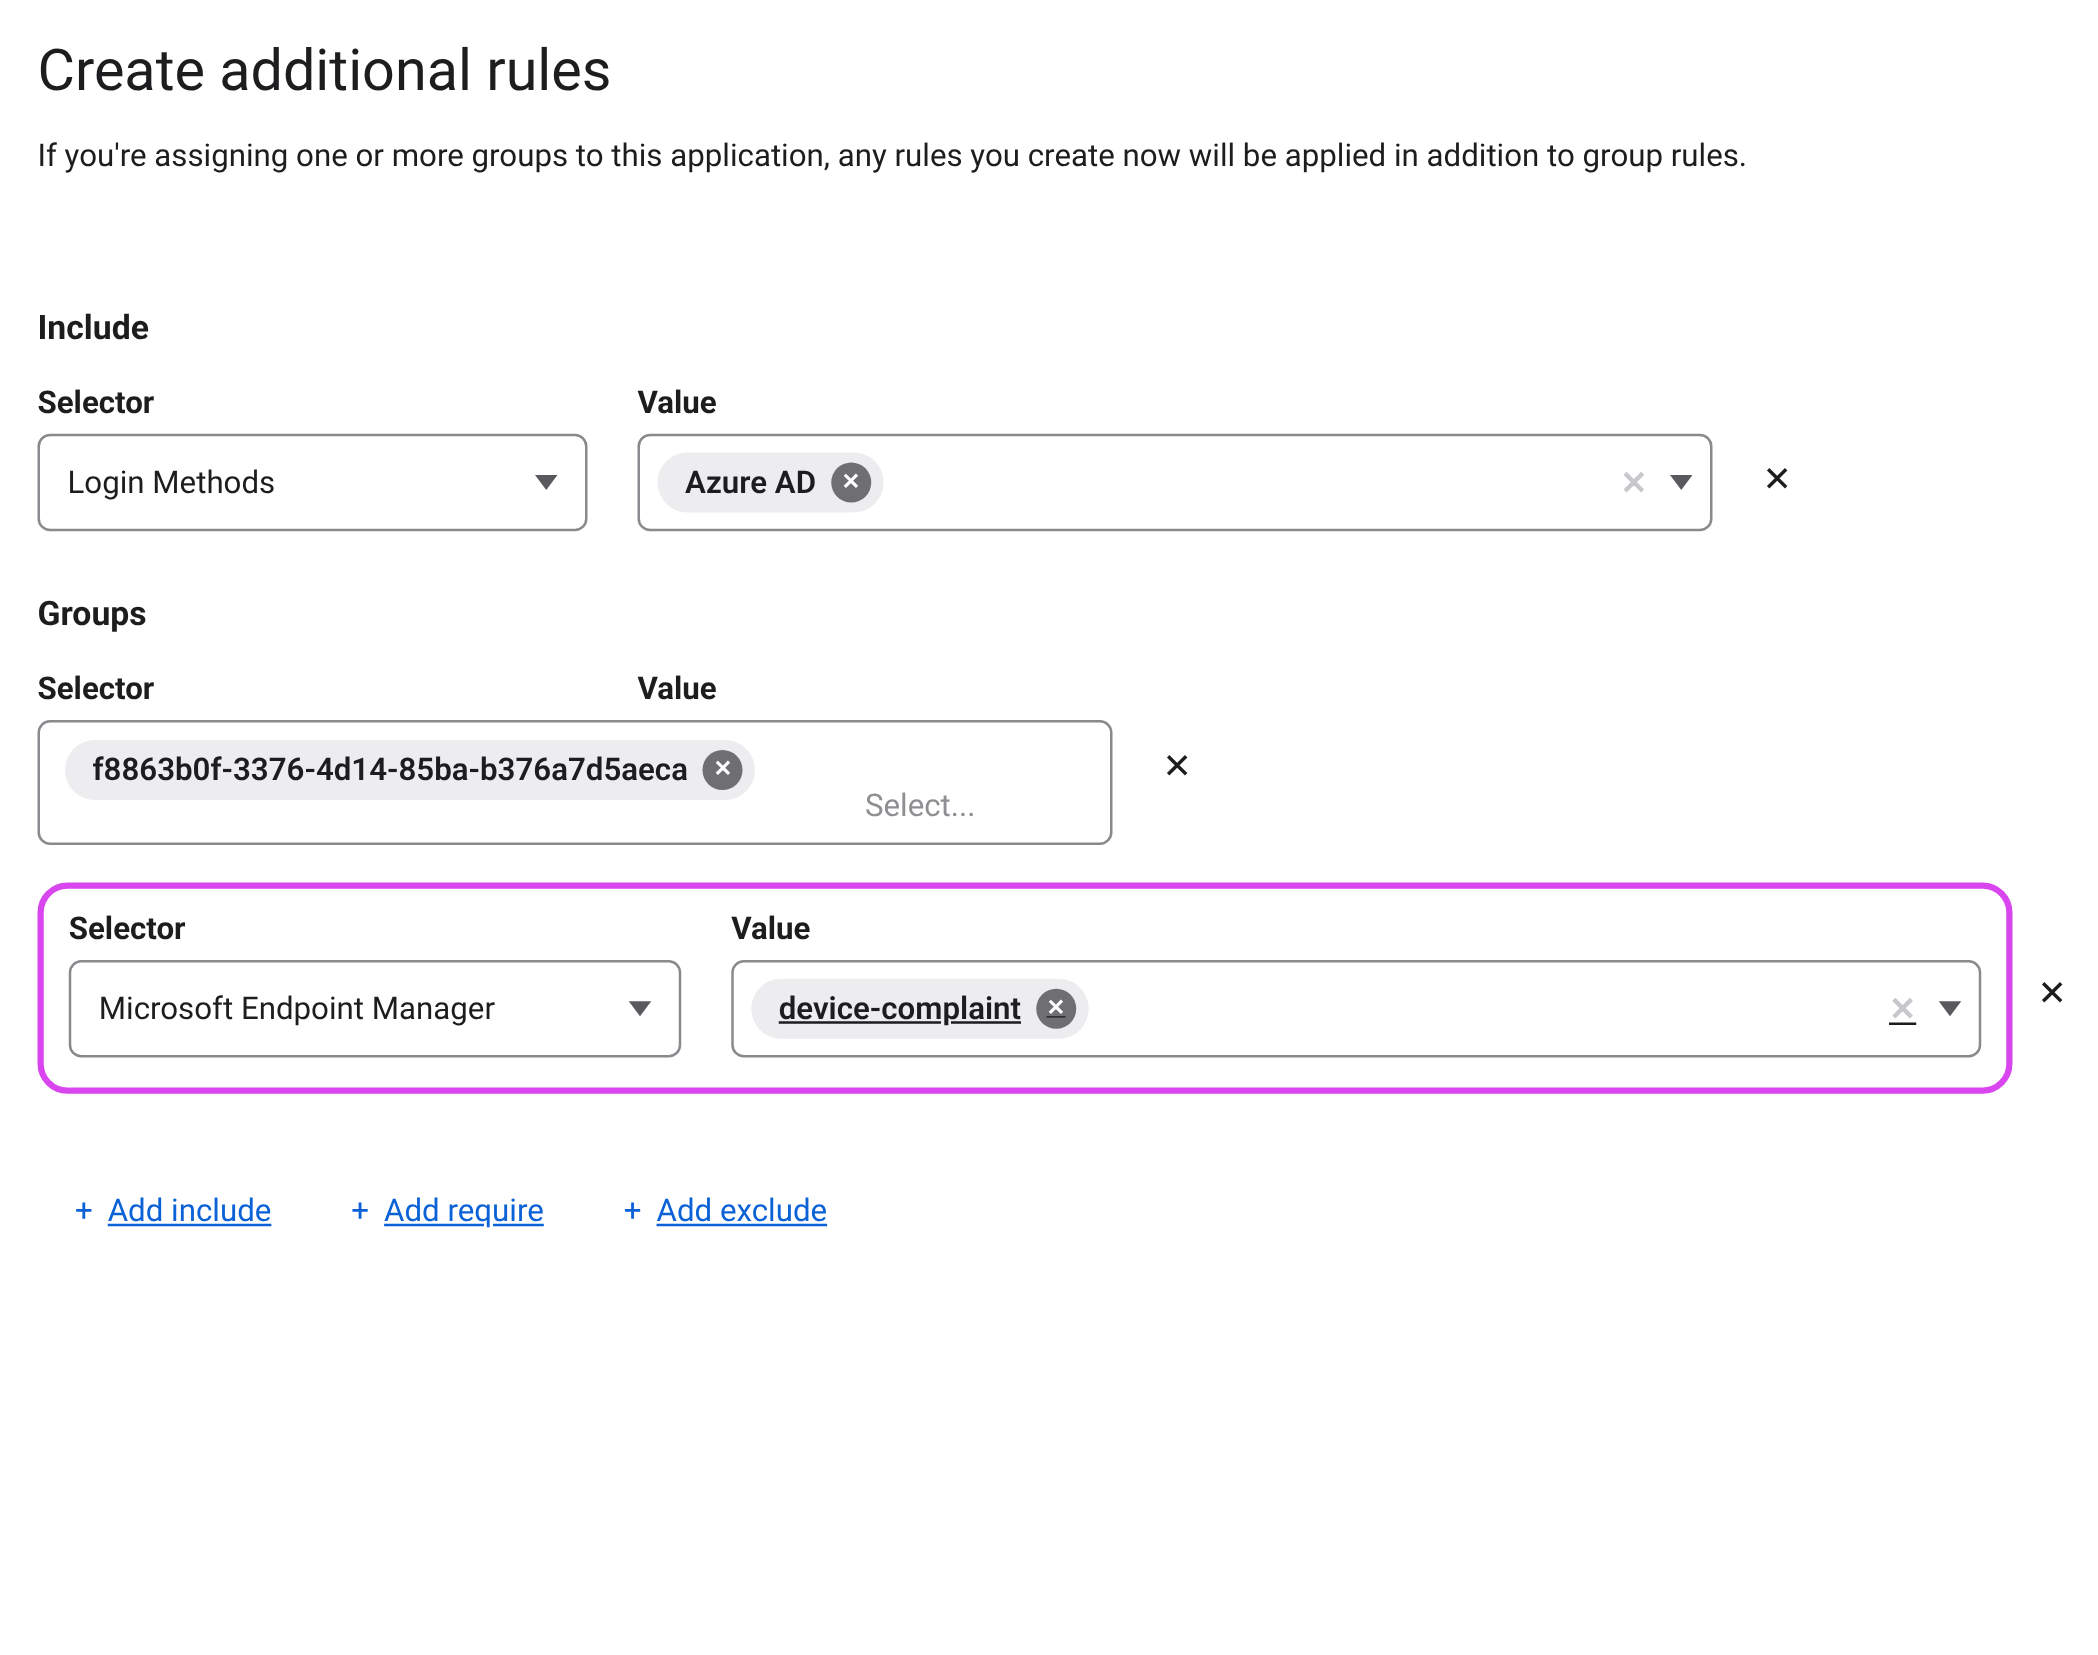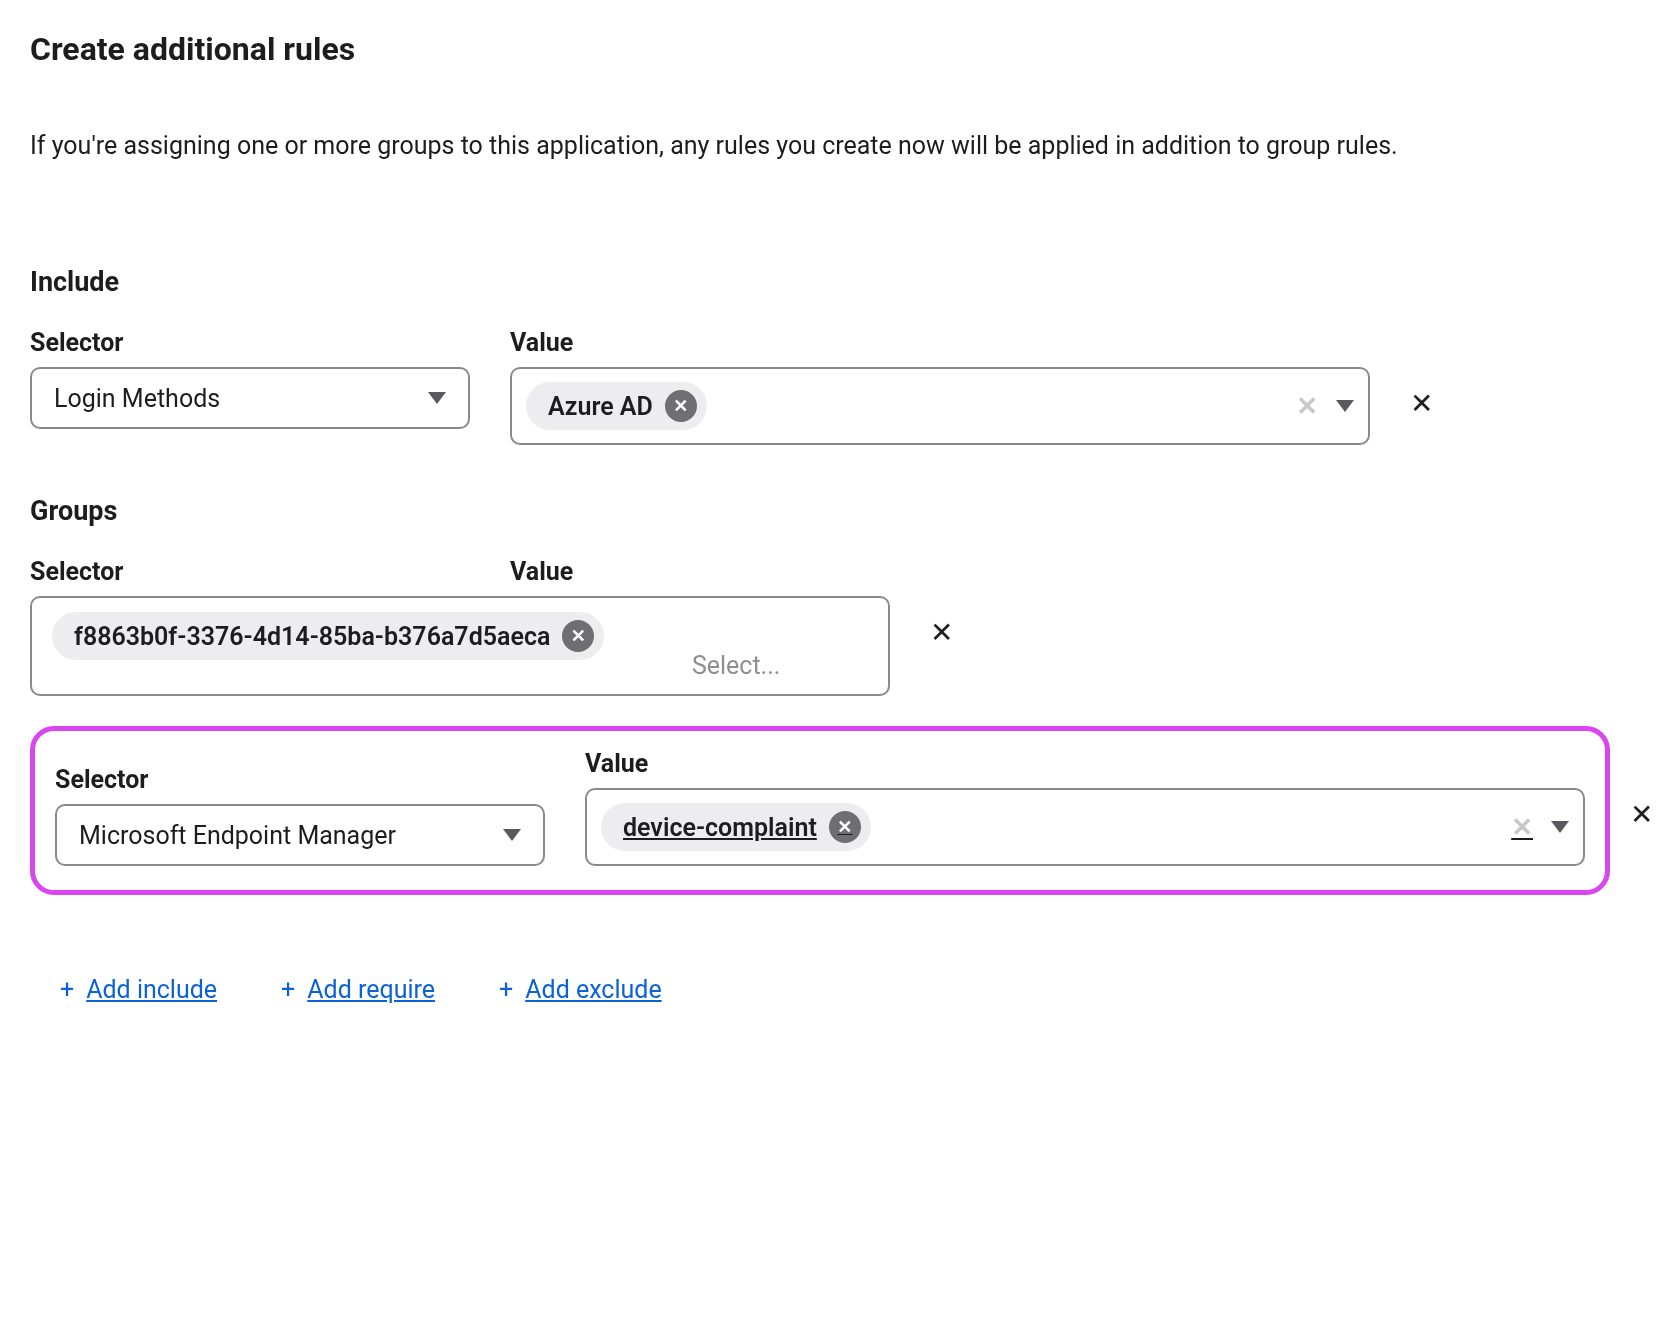--- a/index.html
+++ b/index.html
@@ -4,23 +4,23 @@
   <style>
     * { box-sizing: border-box; margin: 0; padding: 0; }
     body {
       font-family: -apple-system, BlinkMacSystemFont, "Segoe UI", Roboto, Helvetica, Arial, sans-serif;
       background: #fff;
       color: #1d1d1f;
       padding: 30px;
       width: 1678px;
     }
     .main-title {
-      font-size: 32px;
-      font-weight: 700;
-      margin-bottom: 58px;
+      font-size: 46px;
+      font-weight: 400;
+      margin-bottom: 22px;
     }
     .description {
       font-size: 25px;
       line-height: 1.6;
       color: #1d1d1f;
       margin-bottom: 100px;
       max-width: 1540px;
     }
     .section-heading {
       font-size: 27px;
@@ -38,21 +38,21 @@
     }
     .label-selector-col { width: 440px; }
     .rule-row {
       display: flex;
       align-items: flex-start;
       gap: 40px;
       margin-bottom: 50px;
     }
     .selector-dropdown {
       width: 440px;
-      height: 62px;
+      height: 78px;
       border: 2px solid #8a8a8e;
       border-radius: 10px;
       display: flex;
       align-items: center;
       justify-content: space-between;
       padding: 0 22px;
       background: #fff;
       cursor: pointer;
       flex-shrink: 0;
     }

